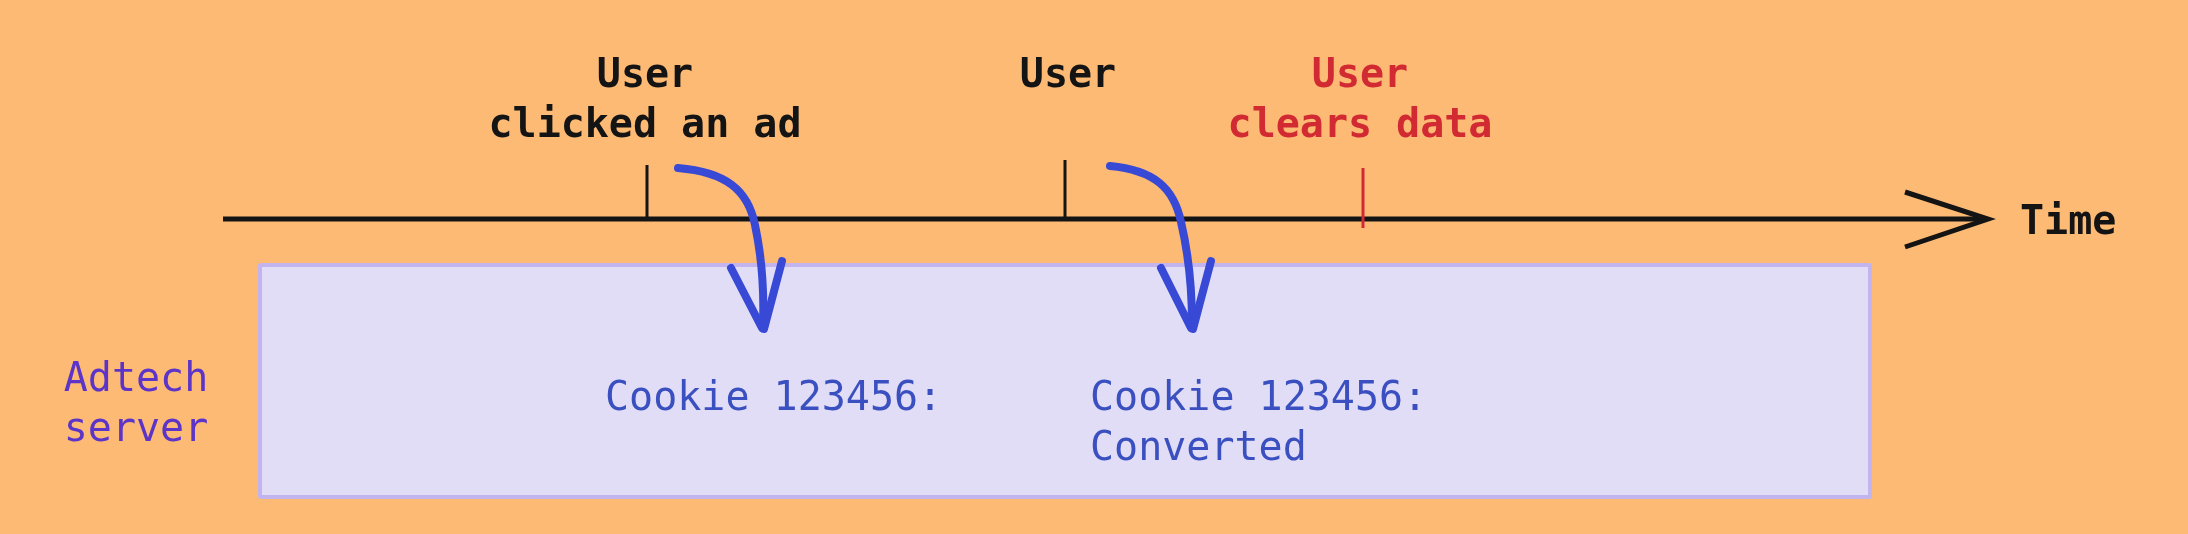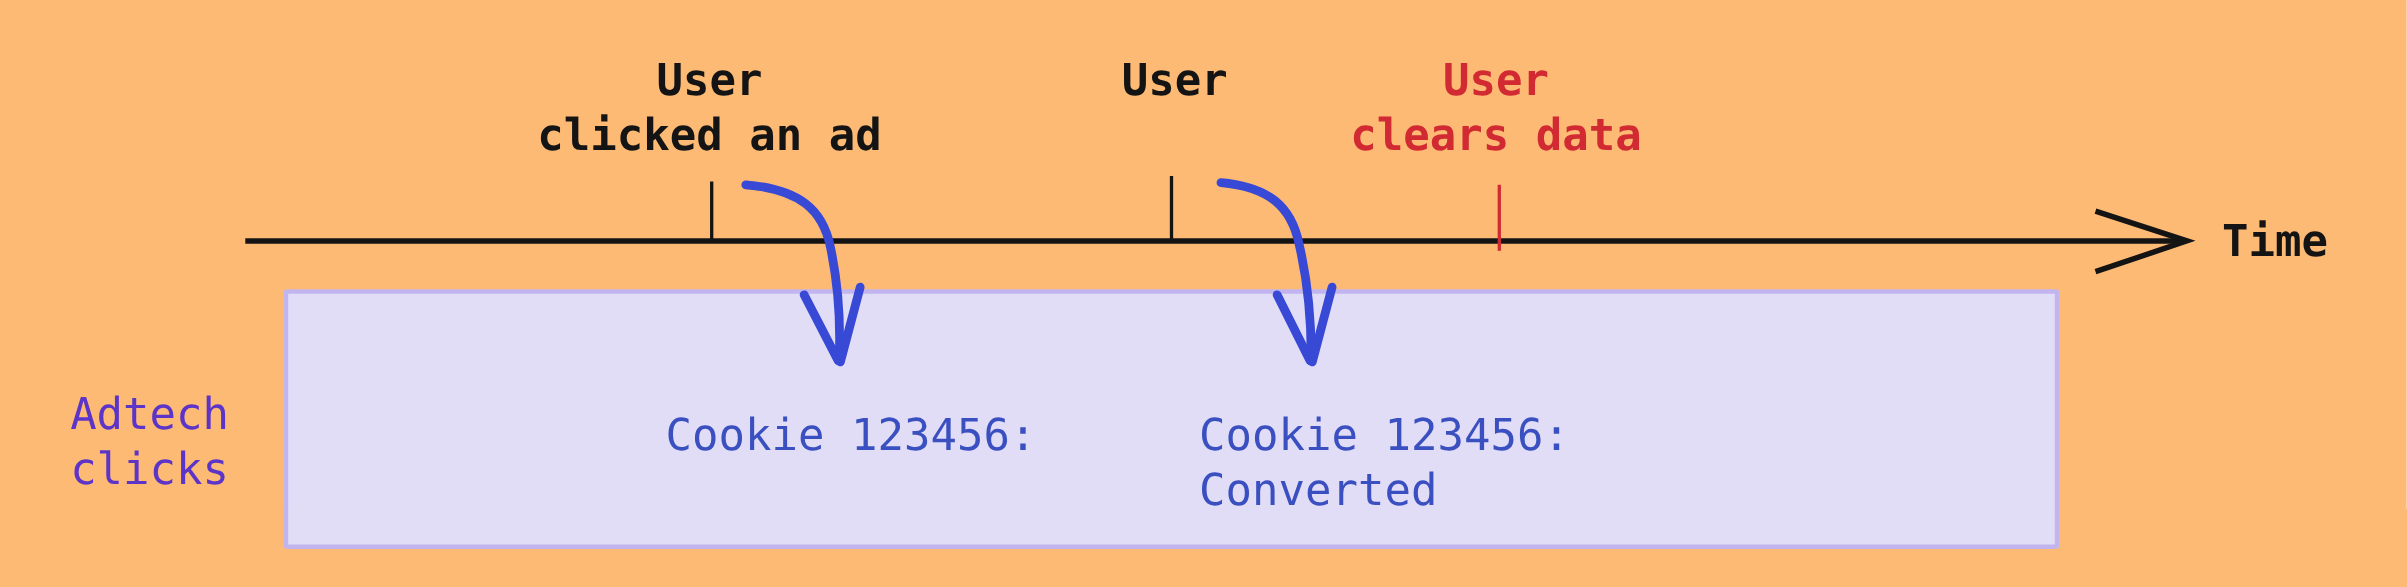--- a/index.html
+++ b/index.html
@@ -114,21 +114,21 @@
 
   <div class="event-label red" style="left:1360px">
     <span class="line">User</span>
     <span class="line">clears data</span>
   </div>
 
   <div class="time-label">Time</div>
 
   <div class="server-label">
     <span class="line">Adtech</span>
-    <span class="line">clicks</span>
+    <span class="line">server</span>
   </div>
 
   <div class="cookie-record first">
     <span class="line">Cookie 123456:</span>
   </div>
 
   <div class="cookie-record second">
     <span class="line">Cookie 123456:</span>
     <span class="line">Converted</span>
   </div>

